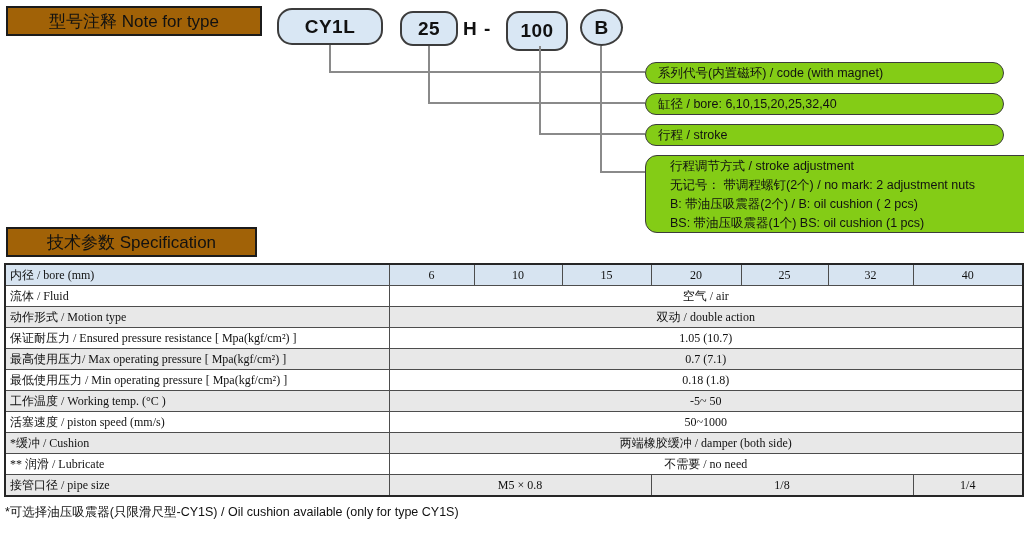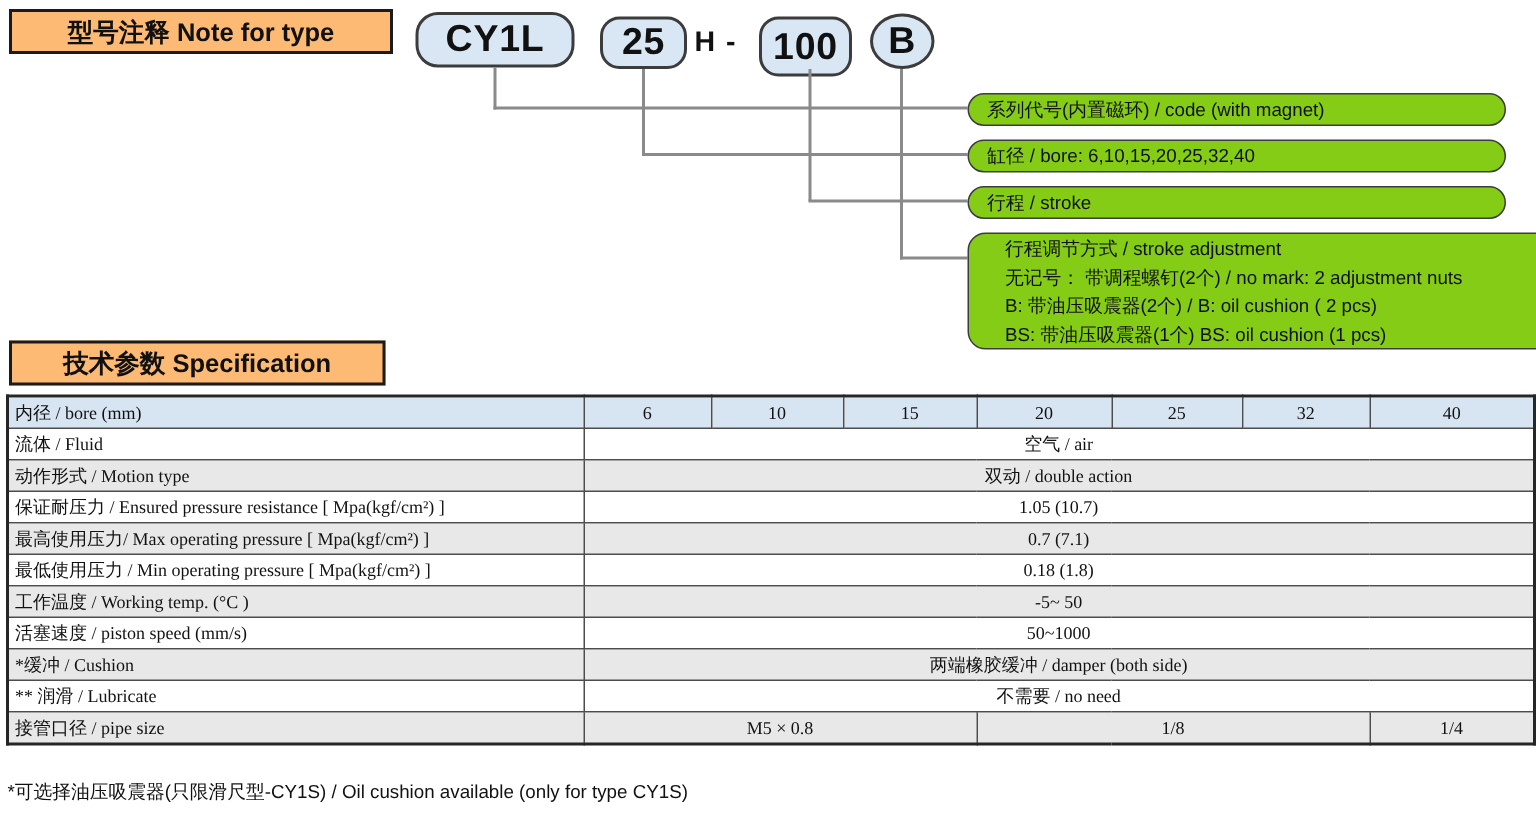--- a/index.html
+++ b/index.html
@@ -2,28 +2,28 @@
 <html><head>
 <meta charset="utf-8">
 <style>
   html,body { margin:0; padding:0; background:#ffffff; }
   .page {
     position:relative; width:1024px; height:559px; background:#ffffff;
     font-family:"Liberation Sans","DejaVu Sans",sans-serif; color:#111;
     overflow:hidden;
   }
   .title-box {
-    position:absolute; background:#fdba74; border:2px solid #1b1b1b;
+    position:absolute; background:#a16207; border:2px solid #1b1b1b;
     display:flex; align-items:center; justify-content:center;
-    font-size:17px; font-weight:700; box-sizing:border-box; white-space:nowrap;
+    font-size:17px; font-weight:400; box-sizing:border-box; white-space:nowrap;
   }
   .pill {
     position:absolute; background:#d9e7f4; border:2px solid #3c3c3c;
     display:flex; align-items:center; justify-content:center;
-    font-weight:bold; font-size:25px; box-sizing:border-box; letter-spacing:0.5px;
+    font-weight:bold; font-size:19px; box-sizing:border-box; letter-spacing:0.5px;
   }
   .plain-code {
     position:absolute; font-weight:bold; font-size:19px;
     display:flex; align-items:center; letter-spacing:1px;
   }
   .vline, .hline { position:absolute; background:#8a8a8a; }
   .vline { width:2px; }
   .hline { height:2px; }
   .callout {
     position:absolute; background:#84cc16; border:1.5px solid #3c3c3c;
@@ -42,21 +42,21 @@
   }
   table.spec td {
     border:1px solid #4d4d4d; height:20px; padding:0 4px;
     overflow:hidden; white-space:nowrap;
   }
   td.lbl { text-align:left; padding-left:5px; }
   td.val { text-align:center; }
   tr.blue  td { background:#d7e4f1; }
   tr.gray  td { background:#e8e8e8; }
   tr.white td { background:#ffffff; }
-  .note { position:absolute; left:5px; font-size:12.5px; white-space:nowrap;margin-top:16px; }
+  .note { position:absolute; left:5px; font-size:12.5px; white-space:nowrap; }
 </style>
 </head>
 <body>
 
 <div class="page">
 
   <div class="title-box" style="left:6px; top:6px; width:256px; height:30px;">型号注释 Note for type</div>
 
   <div class="pill" style="left:277px; top:8px; width:106px; height:37px; border-radius:15px;">CY1L</div>
   <div class="pill" style="left:400px; top:11px; width:58px; height:35px; border-radius:13px;">25</div>

